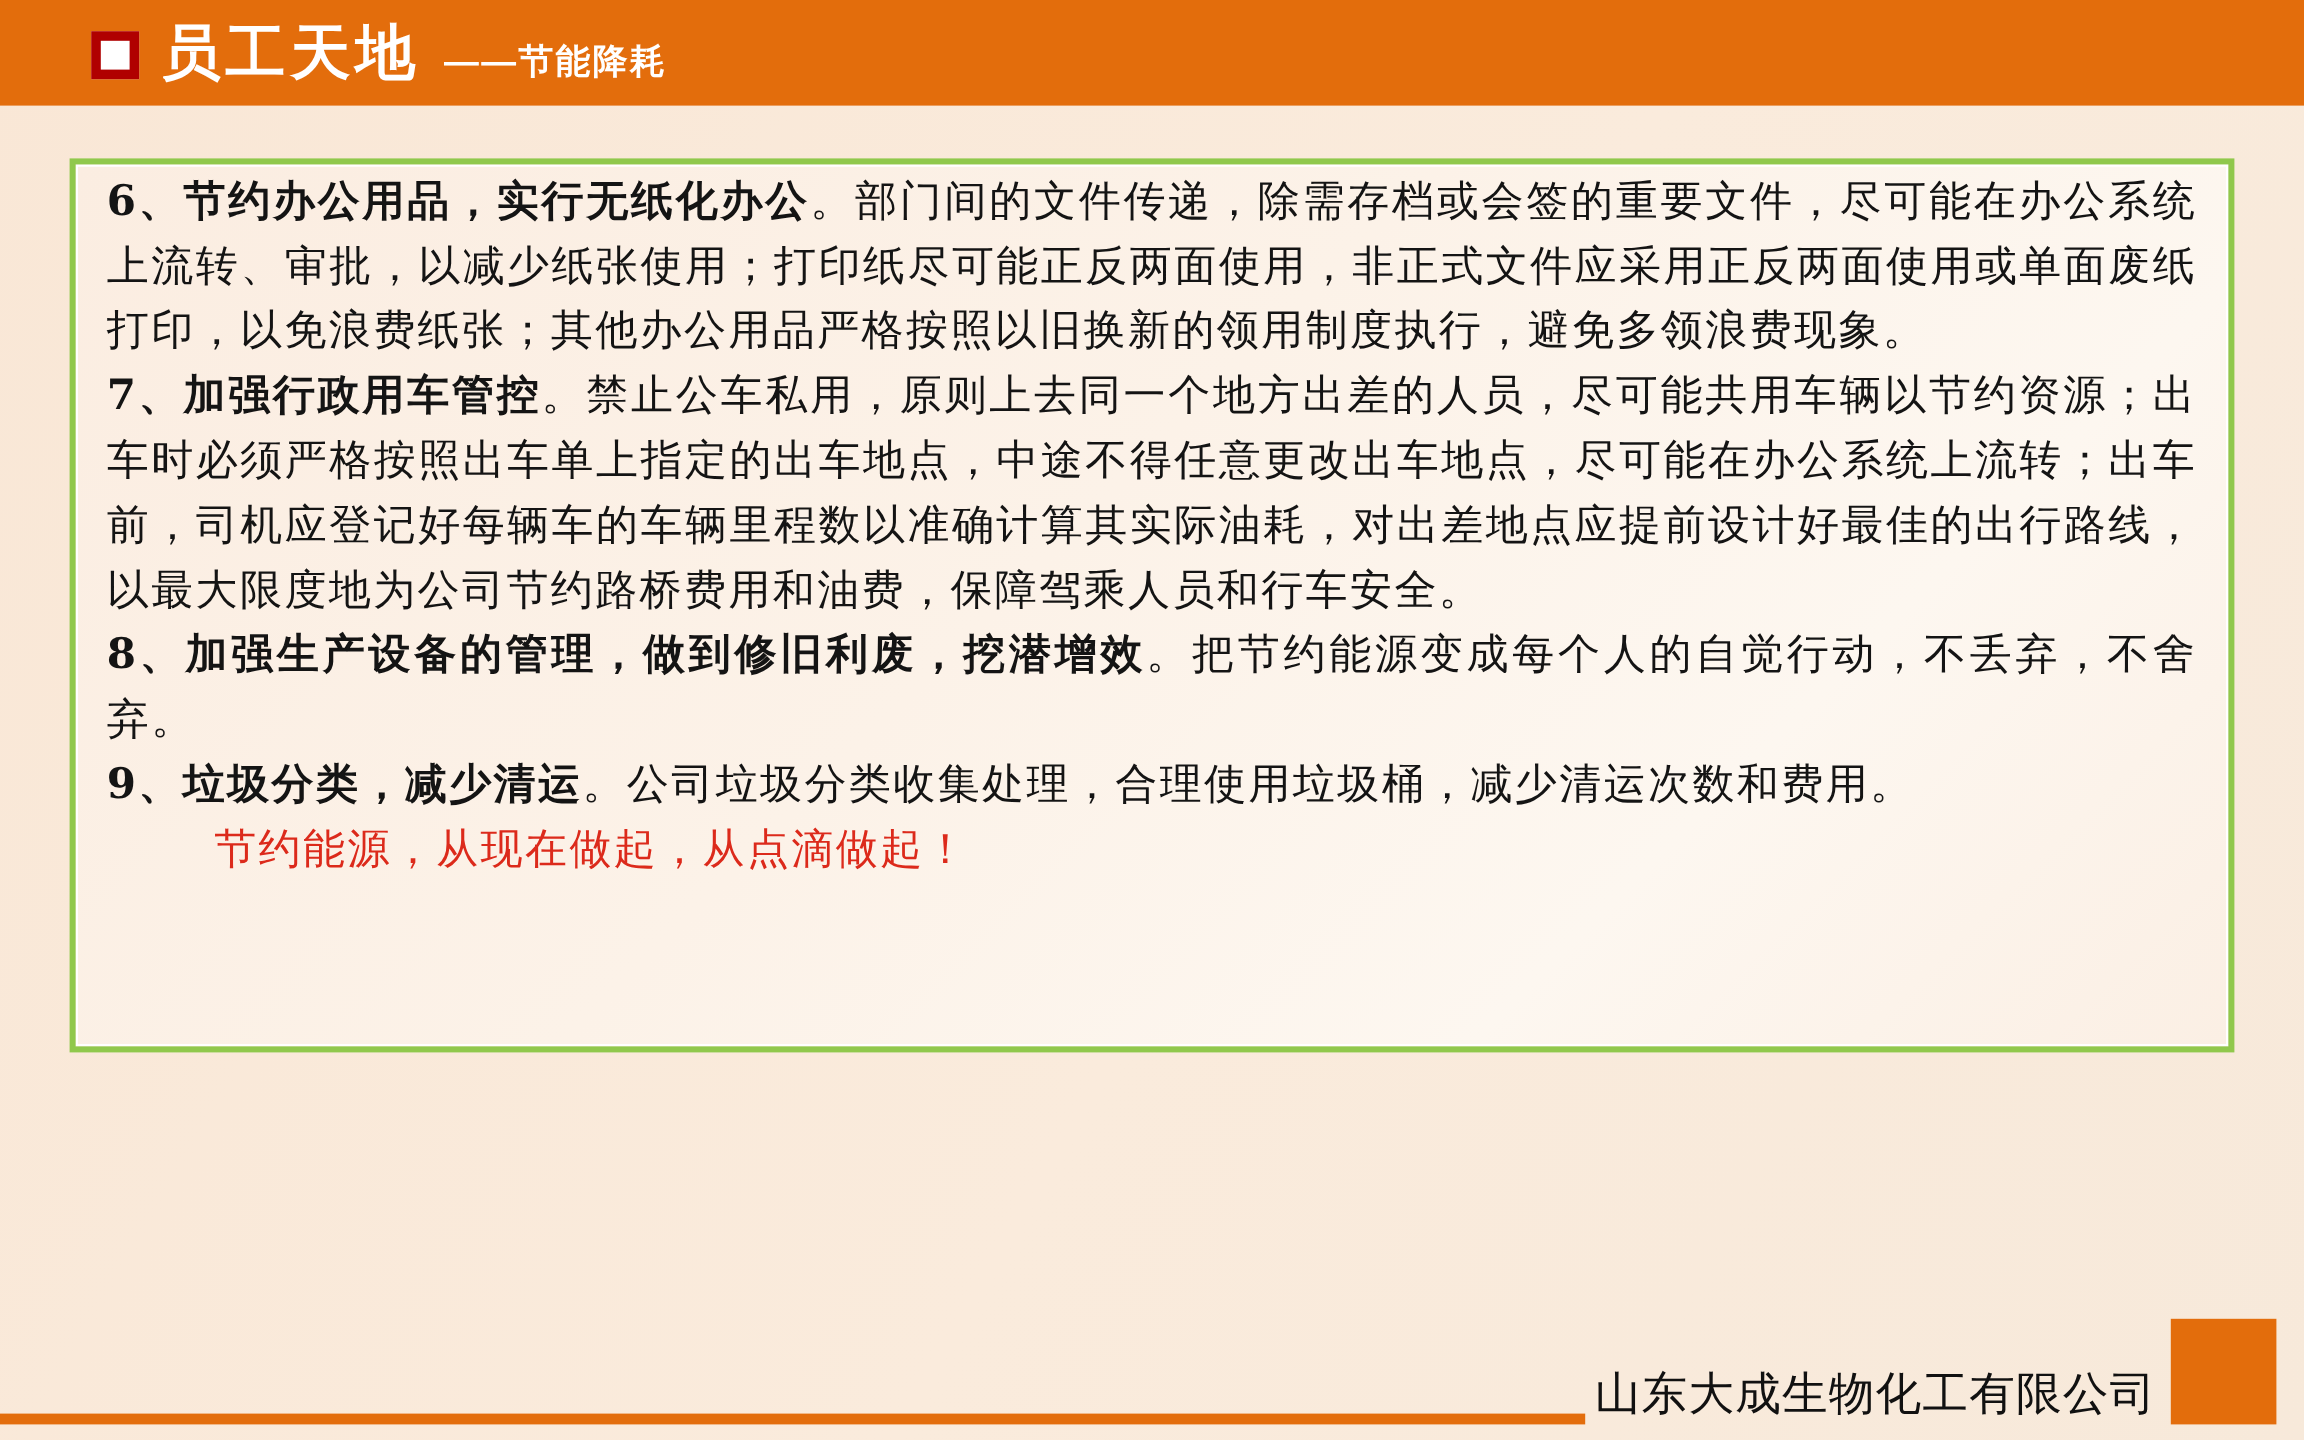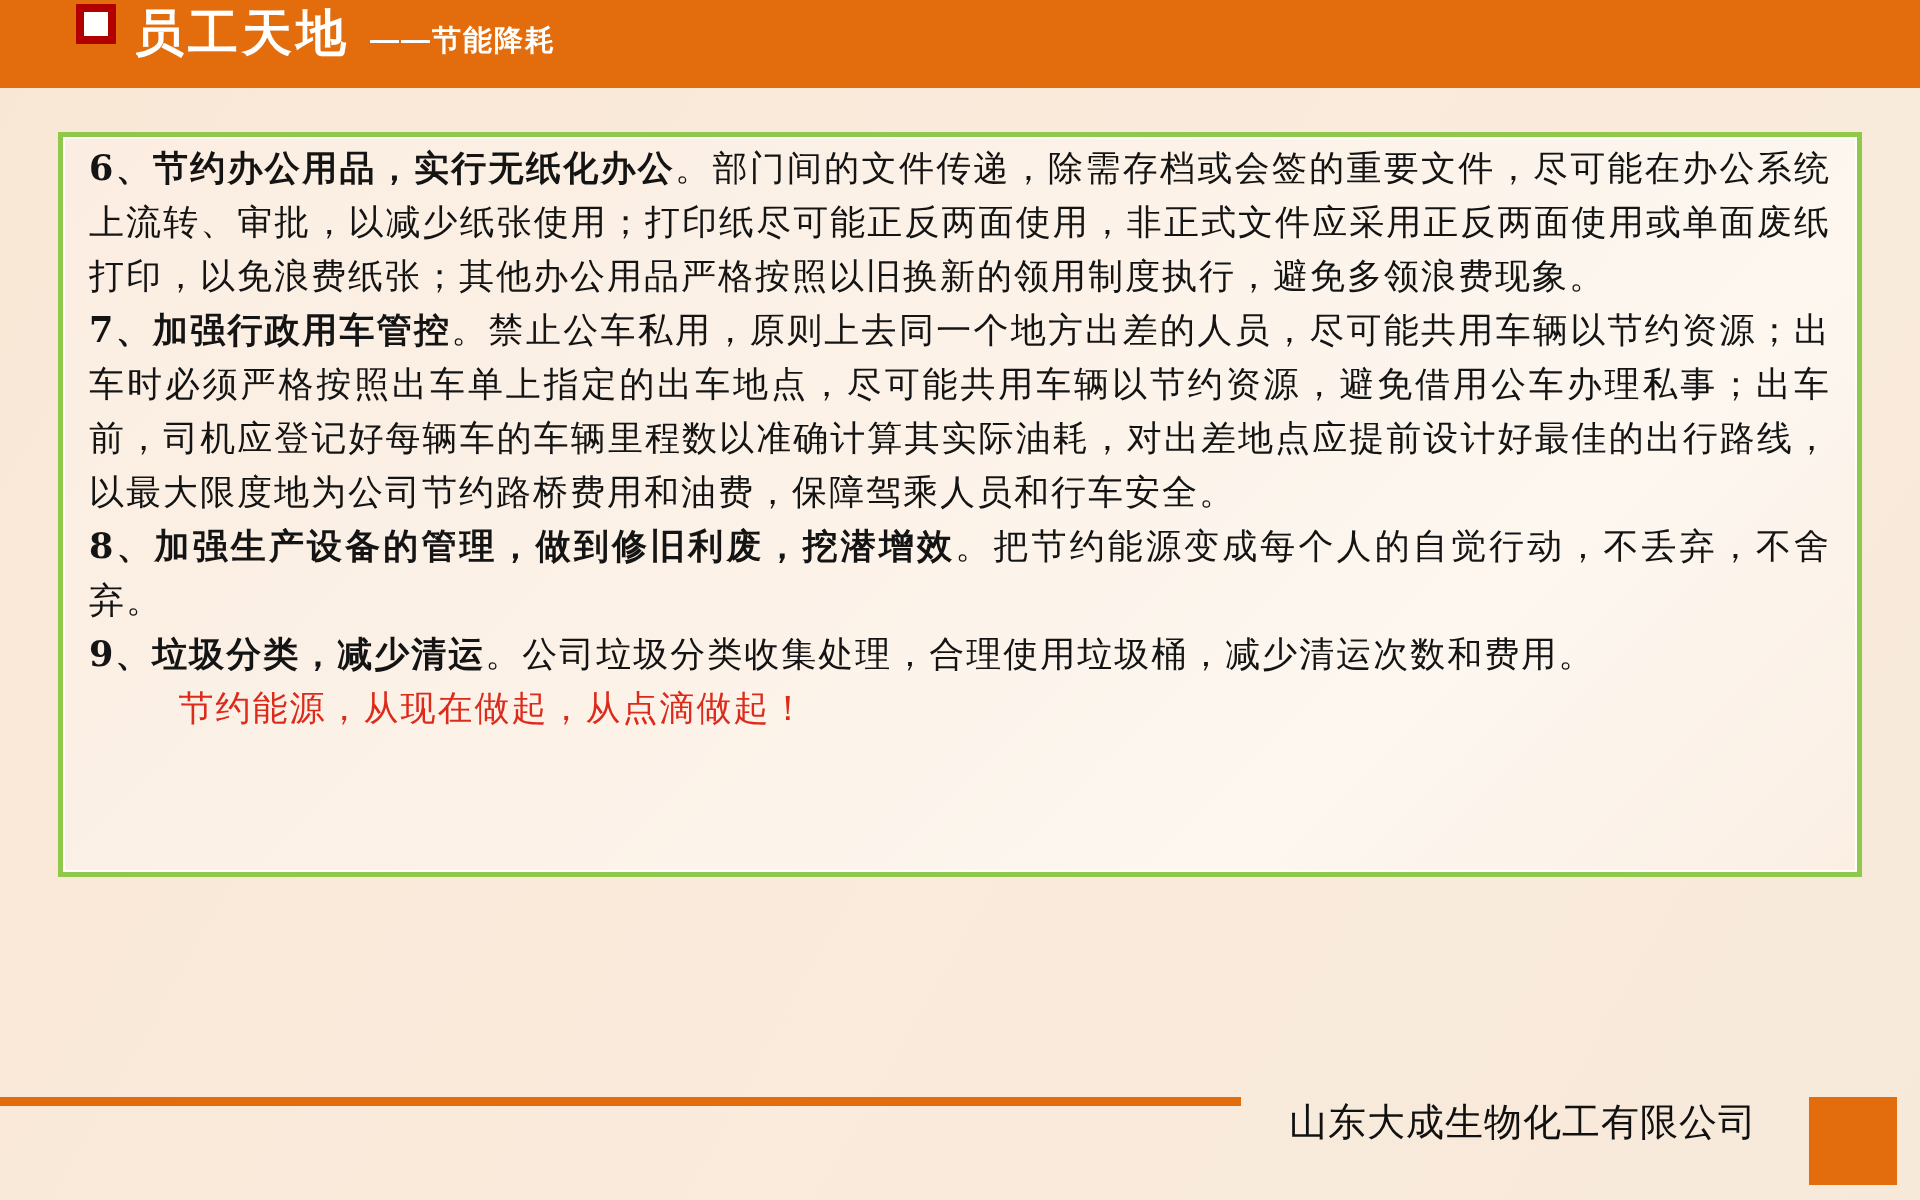--- a/index.html
+++ b/index.html
@@ -14,21 +14,21 @@
   }
   html,body{margin:0;padding:0;}
   body{
     width:1920px;height:1200px;overflow:hidden;position:relative;
     background:linear-gradient(120deg,var(--slide-bg) 0%,#FAEBDC 55%,#F7E9DA 100%);
     font-family:"DejaVu Serif","Liberation Serif",serif;
   }
   .header{
     position:absolute;top:0;left:0;width:1920px;height:88px;
     background:var(--header-orange);
-    display:flex;align-items:flex-start;
+    display:flex;align-items:center;
   }
   .header .bullet{
     width:24px;height:24px;margin-left:76px;margin-top:4px;
     border:8px solid var(--accent-dark-red);
     background:#FFFFFF;flex:0 0 auto;
   }
   .header h1{
     margin:0 0 0 18px;display:flex;align-items:baseline;
     font-family:"Liberation Sans","DejaVu Sans",sans-serif;color:#FFFFFF;
   }
@@ -48,21 +48,21 @@
   .para{
     margin:0;color:var(--text-black);
     font-size:35px;line-height:54px;letter-spacing:2px;
     text-align:justify;
   }
   .para .b{font-weight:bold;}
   .para.red{color:var(--text-red);}
   .para.indent{text-indent:1.3em;margin-left:44px;}
   .footer{
     position:absolute;left:0;top:1097px;width:1920px;height:90px;
-    display:flex;align-items:flex-start;gap:40px;
+    display:flex;align-items:flex-end;
   }
   .footer-line{
     flex:1 1 auto;height:9px;background:var(--footer-orange);
   }
   .company{
     flex:0 0 auto;margin-left:8px;
     font-family:"Liberation Sans","DejaVu Sans",sans-serif;
     font-size:38px;color:#111111;letter-spacing:1px;
   }
   .footer-square{
@@ -77,21 +77,21 @@
   <span class="bullet"></span>
   <h1>
     <span class="title-main">员工天地</span>
     <span class="title-sub">——节能降耗</span>
   </h1>
 </div>
 
 <div class="content-box">
   <div class="paras" id="paragraphs">
       <p class="para"><span class="b">6、节约办公用品，实行无纸化办公</span><span>。部门间的文件传递，除需存档或会签的重要文件，尽可能在办公系统上流转、审批，以减少纸张使用；打印纸尽可能正反两面使用，非正式文件应采用正反两面使用或单面废纸打印，以免浪费纸张；其他办公用品严格按照以旧换新的领用制度执行，避免多领浪费现象。</span></p>
-      <p class="para"><span class="b">7、加强行政用车管控</span><span>。禁止公车私用，原则上去同一个地方出差的人员，尽可能共用车辆以节约资源；出车时必须严格按照出车单上指定的出车地点，尽可能共用车辆以节约资源，避免借用公车办理私事；出车前，司机应登记好每辆车的车辆里程数以准确计算其实际油耗，对出差地点应提前设计好最佳的出行路线，以最大限度地为公司节约路桥费用和油费，保障驾乘人员和行车安全。</span></p>
+      <p class="para"><span class="b">7、加强行政用车管控</span><span>。禁止公车私用，原则上去同一个地方出差的人员，尽可能共用车辆以节约资源；出车时必须严格按照出车单上指定的出车地点，中途不得任意更改出车地点，尽可能在办公系统上流转；出车前，司机应登记好每辆车的车辆里程数以准确计算其实际油耗，对出差地点应提前设计好最佳的出行路线，以最大限度地为公司节约路桥费用和油费，保障驾乘人员和行车安全。</span></p>
       <p class="para"><span class="b">8、加强生产设备的管理，做到修旧利废，挖潜增效</span><span>。把节约能源变成每个人的自觉行动，不丢弃，不舍弃。</span></p>
       <p class="para"><span class="b">9、垃圾分类，减少清运</span><span>。公司垃圾分类收集处理，合理使用垃圾桶，减少清运次数和费用。</span></p>
       <p class="para red indent"><span>节约能源，从现在做起，从点滴做起！</span></p>
     </div>
 </div>
 
 <div class="footer">
   <div class="footer-line"></div>
   <div class="company">山东大成生物化工有限公司</div>
   <div class="footer-square"></div>

